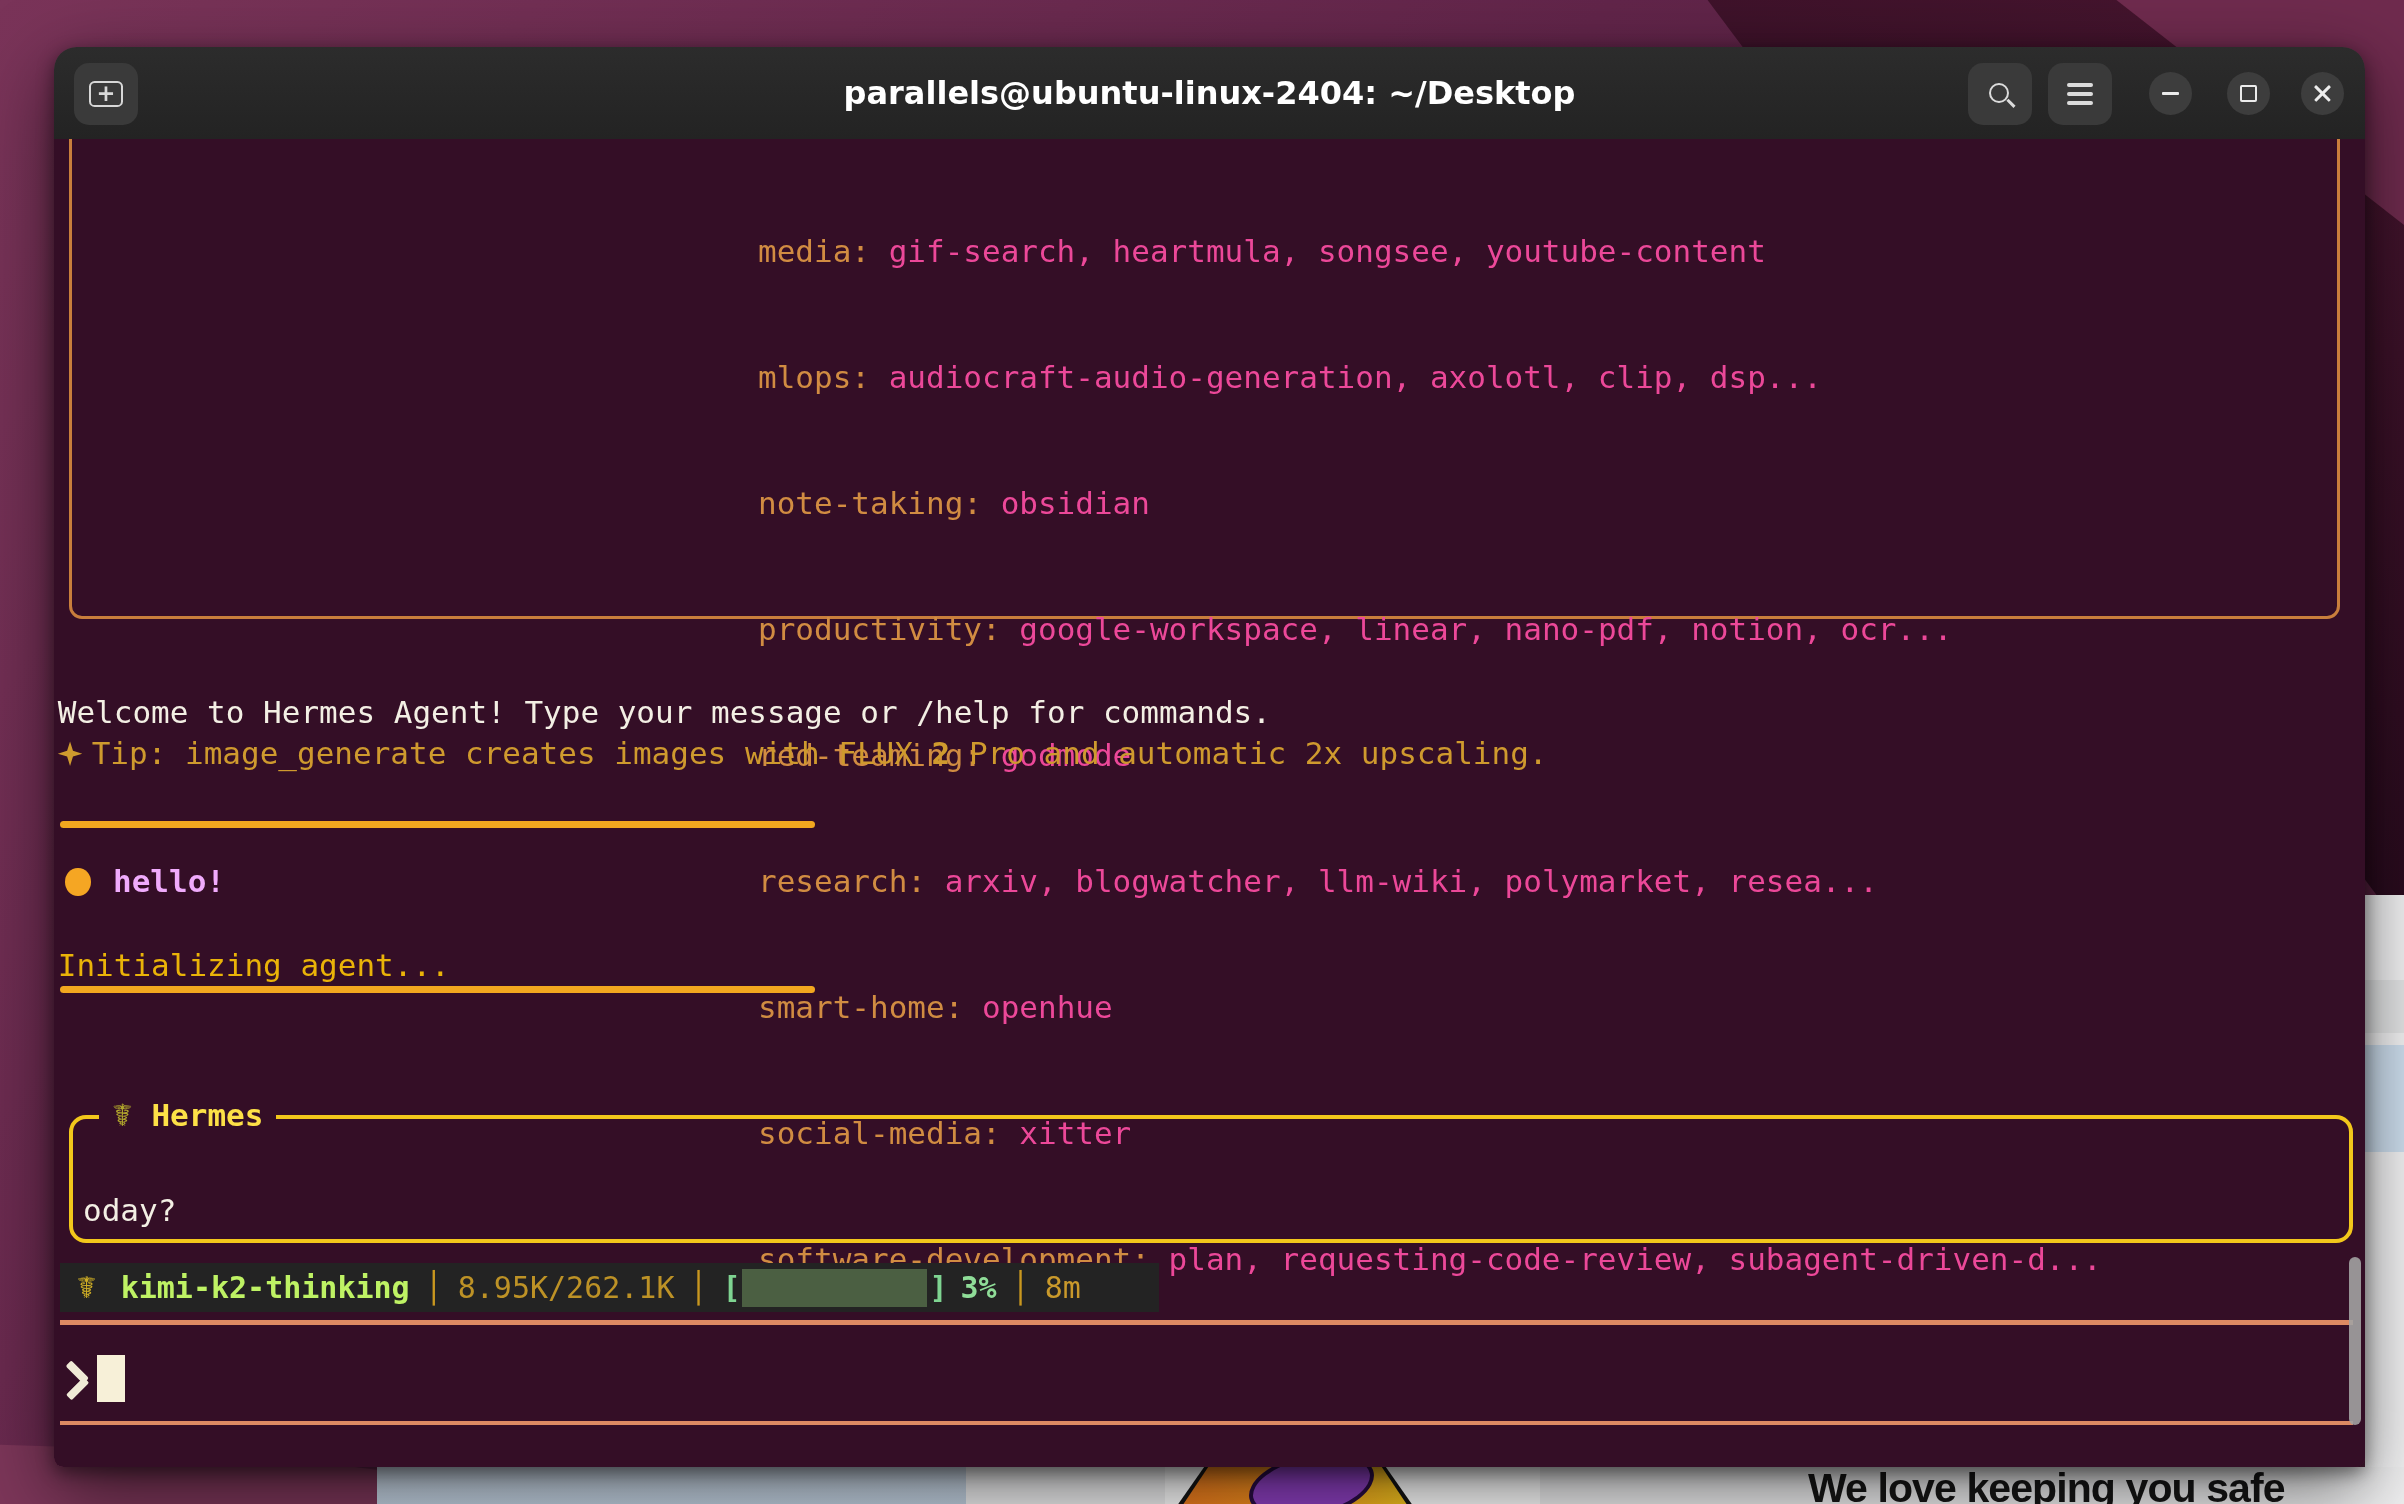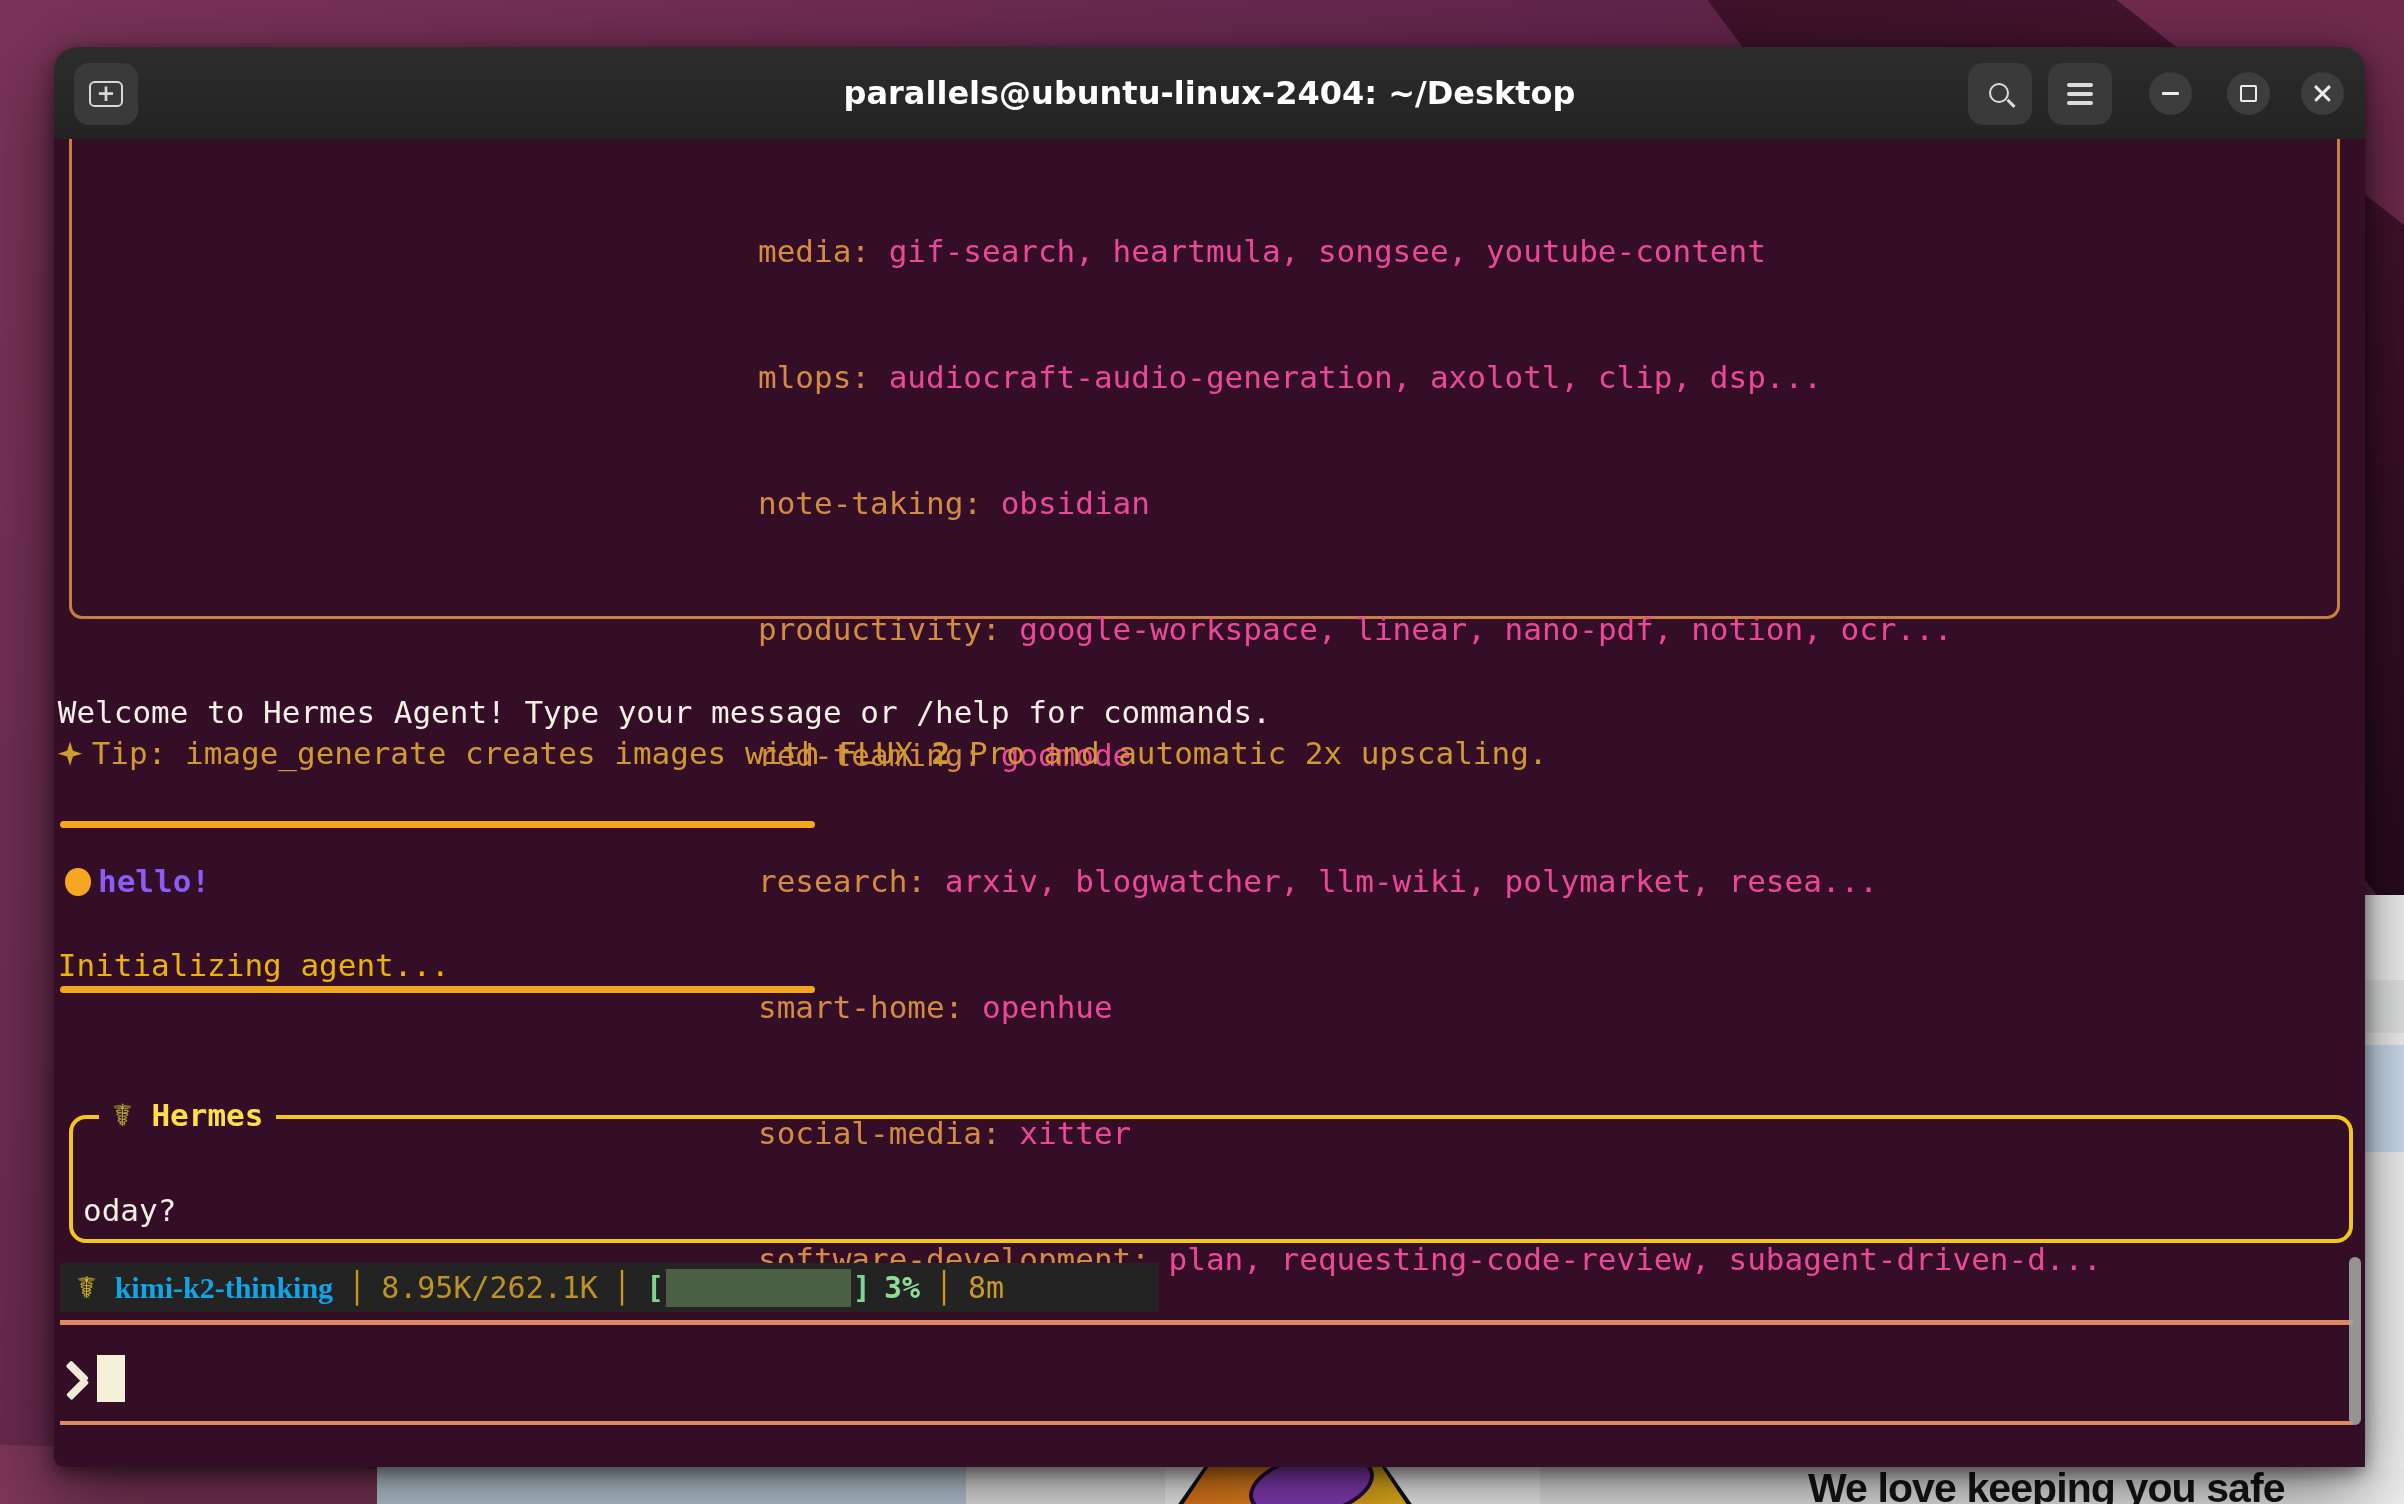--- a/index.html
+++ b/index.html
@@ -52,31 +52,31 @@
     border-radius:0 0 9.4px 9.4px;overflow:hidden;}
   .t-line{position:absolute;white-space:pre;font:31px/41px "DejaVu Sans Mono",monospace;color:#f3efe4;}
   .tools-box{position:absolute;left:15px;top:-22.6px;width:2265px;height:497px;border:3.8px solid #c87e3c;border-radius:13px;}
   .box-lines{position:absolute;left:704px;top:6.6px;font:31px/42px "DejaVu Sans Mono",monospace;white-space:pre;}
   .box-row{height:42px;}
   .cat-label{color:#d18c42;text-align:center;}
   .cat-value{color:#ec4899;}
   .amber{color:#cf9a2e;}
   .sep-line{position:absolute;left:5.6px;width:755px;height:6.6px;border-radius:3.8px;background:#f2a71f;}
   .user-bullet{position:absolute;left:11.3px;top:729px;width:25.4px;height:28px;border-radius:50%;background:#f5a623;}
-  .hello-text{left:44px;top:722px;font-weight:bold;color:#8b5cf6;}
+  .hello-text{left:59px;top:722px;font-weight:bold;color:#f0abfc;}
   .init-text{left:3.8px;top:806px;color:#eab308;}
   .hermes-box{position:absolute;left:15px;top:976px;width:2276px;height:120px;border:4.7px solid #f2c71b;border-radius:17px;}
   .hermes-label{position:absolute;left:26px;top:-24.5px;padding:0 13px;background:#340e26;
     font:bold 31px/41px "DejaVu Sans Mono",monospace;white-space:pre;}
   .hermes-icon{color:#b0a52c;font-family:"DejaVu Sans",sans-serif;}
   .hermes-title{color:#fde047;}
   .status-bar{position:absolute;left:5.6px;top:1124px;width:1099px;height:49px;background:#232323;display:flex;
     align-items:center;padding:0 0 0 17px;box-sizing:border-box;font:30px/49px "DejaVu Sans Mono",monospace;white-space:pre;}
   .sb-icon{color:#cfae25;font-family:"DejaVu Sans",sans-serif;}
-  .sb-model{color:#0ea5e9;font-weight:bold;margin-left:18px;font-family:Liberation Serif, serif;}
+  .sb-model{color:#bef264;font-weight:bold;margin-left:24px;}
   .sb-sep{color:#c9971f;margin:0 15px;}
   .sb-ctx{color:#bd9226;}
   .sb-bracket{color:#7ed491;font-weight:bold;}
   .sb-fill{display:inline-block;width:185px;height:38px;background:#4b5f42;margin:0 1.9px;vertical-align:middle;}
   .sb-pct{color:#8fdd98;font-weight:bold;margin-left:13px;}
   .sb-time{color:#c9992b;}
   .salmon{position:absolute;left:5.6px;width:2293px;background:#dd8a63;}
   .prompt-chevron{position:absolute;left:9.4px;top:1221px;width:24.5px;height:41px;}
   .pc-b1,.pc-b2{position:absolute;left:1.9px;width:24.5px;height:7.5px;background:#f0ead6;border-radius:1.9px;}
   .pc-b1{top:7.5px;transform:rotate(45deg);} .pc-b2{top:24.5px;transform:rotate(-45deg);}

